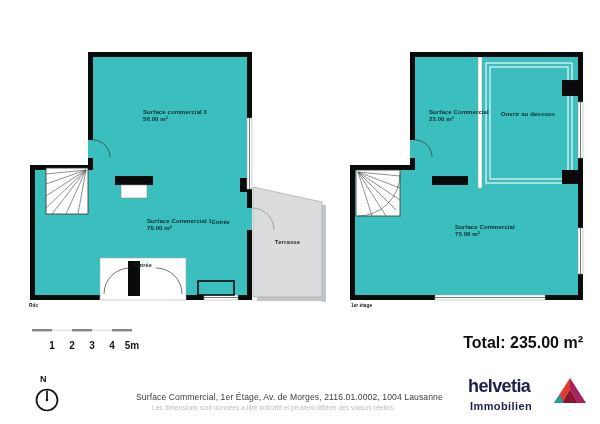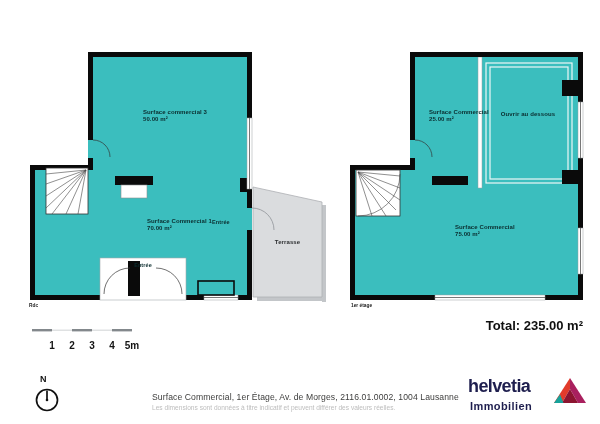--- a/index.html
+++ b/index.html
@@ -5,22 +5,22 @@
   html,body{margin:0;padding:0;background:#ffffff;}
   #canvas{position:relative;width:600px;height:424px;background:#fff;overflow:hidden;
           font-family:"Liberation Sans", sans-serif;}
   svg{position:absolute;left:0;top:0;}
   .lbl{position:absolute;font-weight:bold;color:#0a2c2e;font-size:6px;line-height:7px;letter-spacing:0.1px;}
   .lbl.center{text-align:center;}
   .tiny{position:absolute;font-weight:bold;color:#1a1a1a;font-size:6px;transform:scale(0.8);transform-origin:left top;}
   .scale-num{position:absolute;top:340px;width:20px;text-align:center;font-weight:bold;
              font-size:10px;color:#141414;}
   .north-n{position:absolute;left:40px;top:374px;font-weight:bold;font-size:9px;color:#111;}
-  .total{position:absolute;right:17px;top:318px;font-weight:bold;font-size:13px;color:#101010;}
-  .addr{position:absolute;left:152px;top:392px;font-size:8.6px;color:#3d3d3c;letter-spacing:0.1px;}
+  .total{position:absolute;right:17px;top:334px;font-weight:bold;font-size:16px;color:#101010;}
+  .addr{position:absolute;left:136px;top:392px;font-size:8.6px;color:#3d3d3c;letter-spacing:0.1px;}
   .disc{position:absolute;left:152px;top:404px;font-size:6.6px;color:#bdbdbd;}
   .brand{position:absolute;left:468px;top:376px;font-weight:bold;font-size:18px;color:#1e1e4e;letter-spacing:-0.6px;}
   .brand-sub{position:absolute;left:470px;top:400px;font-weight:bold;font-size:11px;color:#1e1e4e;letter-spacing:0.4px;}
 </style>
 </head>
 <body>
 
 <div id="canvas">
 
   <svg width="600" height="424" viewBox="0 0 600 424">

